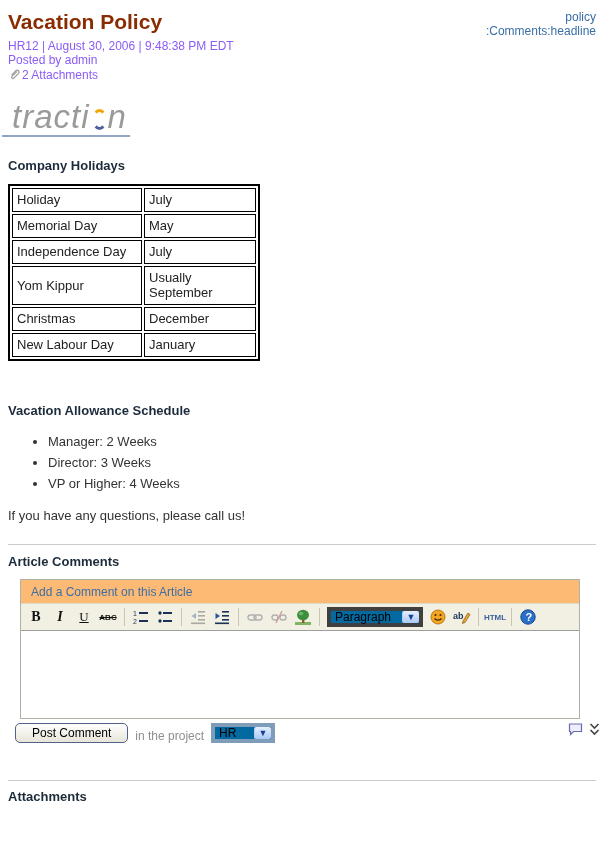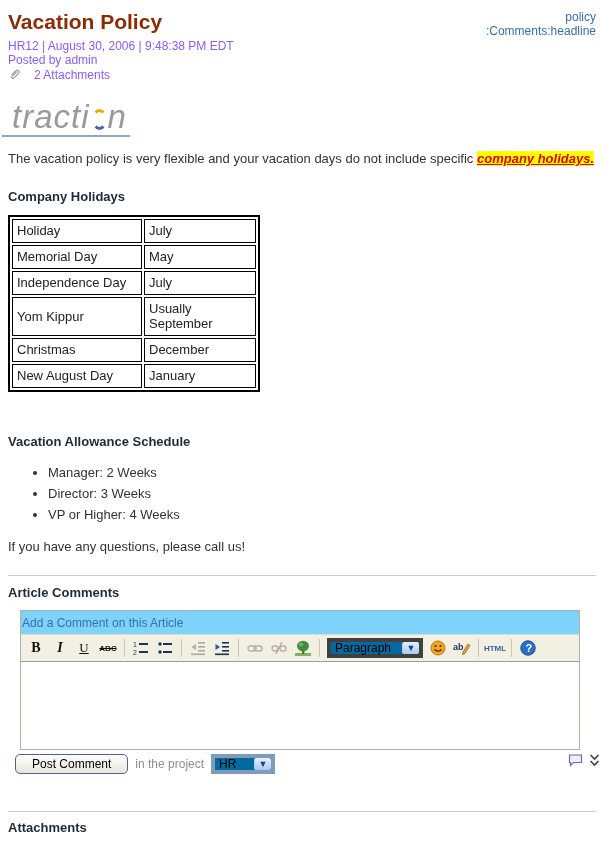--- a/index.html
+++ b/index.html
@@ -4,21 +4,21 @@
 <style>
   * { box-sizing: border-box; margin: 0; padding: 0; }
   html,body { width:604px; height:862px; background:#fff; overflow:hidden;
     font-family:"Liberation Sans", sans-serif; font-size:13px; color:#333; }
   .page { padding:10px 8px 0 8px; position:relative; }
 
   
   .header { display:flex; justify-content:space-between; align-items:flex-start; }
   .page-title { font-size:21px; font-weight:bold; color:#8a2c02; letter-spacing:0; margin-bottom:5px; }
   .meta { color:#8b5cf6; font-size:12px; line-height:14px; }
-  .attach-line { display:flex; align-items:center; gap:12px; margin-top:1px;text-align:right; }
+  .attach-line { display:flex; align-items:center; gap:0; margin-top:1px;text-align:right; }
   .header-right { text-align:right; font-size:12px; line-height:14px; }
   .header-right a { color:#3a6ea5; text-decoration:none; display:block; cursor:pointer; }
 
   
   .logo { margin:16px 0 0 4px; position:relative; width:180px; height:38px; }
   .logo-text { font-family:"Liberation Sans", sans-serif; font-style:italic; font-weight:normal;
     font-size:33px; color:#9a9a9a; letter-spacing:1px; }
   .logo-o { display:inline-block; width:15px; height:21px; border-radius:50%;
     border:3px solid transparent; border-top-color:#f0a800; border-bottom-color:#50609e;
     margin:0 1px -2px 2px; }
@@ -39,42 +39,42 @@
   .allow-heading { margin-top:42px; }
   ul.allow { margin:16px 0 0 40px; }
   ul.allow li { margin-bottom:6px; color:#333; }
   .closing { margin-top:17px; }
 
   hr.divider { border:none; border-top:1px solid #ccc; margin:21px 0 0 0; }
 
   
   .comments-heading { margin:9px 0 10px 0; }
   .comment-panel { margin-left:12px; width:560px; border:1px solid #b0b0a4; }
-  .panel-header { background:#7dd3fc; border-bottom:1px solid #dddbc8; padding:4px 1px; }
+  .panel-header { background:#fdba74; border-bottom:1px solid #dddbc8; padding:4px 10px; }
   .panel-header a { color:#3a6ea5; font-size:12px; text-decoration:none; cursor:pointer; }
   .toolbar { background:#f1f0e2; padding:3px 4px; display:flex; align-items:center; gap:2px; }
   .tb-btn { width:22px; height:20px; display:flex; align-items:center; justify-content:center;
     cursor:pointer; color:#111; }
   .tb-btn.dis { opacity:.45; cursor:default; }
   .tb-sep { width:1px; height:18px; background:#c9c7b4; margin:0 3px; }
   .glyph-b { font-family:"Liberation Serif", serif; font-weight:bold; font-size:14px; }
   .glyph-i { font-family:"Liberation Serif", serif; font-style:italic; font-weight:bold; font-size:14px; }
   .glyph-u { font-family:"Liberation Serif", serif; font-size:13px; text-decoration:underline; }
   .glyph-abc { font-size:8px; font-weight:bold; text-decoration:line-through; letter-spacing:0; }
   .glyph-html { font-size:8px; font-weight:bold; color:#3a5f9e; }
   .select-box { height:20px; background:#0369a1; border:4px solid #404040; display:flex;
     align-items:center; cursor:pointer; font-size:12px; color:#000; }
   .select-box .val { flex:1; padding:0 4px; white-space:nowrap; overflow:hidden; }
   .select-arrow { width:17px; height:100%; background:linear-gradient(#e6f0fe,#a9c9f5);
     border-left:1px solid #b5cef2; display:flex; align-items:center; justify-content:center;
     color:#1b3f8f; font-size:9px; border-radius:2px; }
   .para-select { width:96px; margin:0 2px; }
   .editor-area { background:#fff; border-top:1px solid #9e9e9e; height:88px; cursor:text; }
 
-  .post-row { margin:4px 0 0 7px; display:flex; align-items:center; position:relative; width:589px; }
+  .post-row { margin:4px 0 0 7px; display:flex; align-items:flex-end; position:relative; width:589px; }
   .post-btn { font-family:"Liberation Sans", sans-serif; font-size:12px; color:#000;
     border:1px solid #50618c; border-radius:5px; background:linear-gradient(#fefefe,#e8e6d9);
     padding:2px 16px; height:20px; cursor:pointer; }
   .inproj { color:#8e8e8e; font-size:12px; margin:0 7px; }
   .proj-select { width:64px; border-color:#7f9db9; }
   .right-icons { position:absolute; right:4px; top:0; display:flex; align-items:center; gap:6px; }
 
   
   .attach-heading { margin:8px 0 9px 0; }
   .icon { display:inline-flex; align-items:center; justify-content:center; }
@@ -102,21 +102,20 @@
       <a>policy</a>
       <a>:Comments:headline</a>
     </div>
   </div>
 
   <div class="logo">
     <span class="logo-text">tracti</span><span class="logo-o"></span><span class="logo-text">n</span>
     <div class="logo-underline"></div>
   </div>
 
-  <p class="intro"><span>The vacation policy is very flexible and your vacation days do not include specific </span><span class="hl">company holidays.</span></p>
 
   <div class="sec-heading">Company Holidays</div>
 
   <table class="holiday">
     <tbody>
         <tr>
       <td class="c1">Holiday</td>
       <td class="c2">July</td>
     </tr>
     <tr>
@@ -129,21 +128,21 @@
     </tr>
     <tr>
       <td class="c1">Yom Kippur</td>
       <td class="c2">Usually September</td>
     </tr>
     <tr>
       <td class="c1">Christmas</td>
       <td class="c2">December</td>
     </tr>
     <tr>
-      <td class="c1">New August Day</td>
+      <td class="c1">New Labour Day</td>
       <td class="c2">January</td>
     </tr>
   </tbody>
     </table>
 
   <div class="sec-heading allow-heading">Vacation Allowance Schedule</div>
   <ul class="allow">
     <li>Manager: 2 Weeks</li>
     <li>Director: 3 Weeks</li>
     <li>VP or Higher: 4 Weeks</li>

